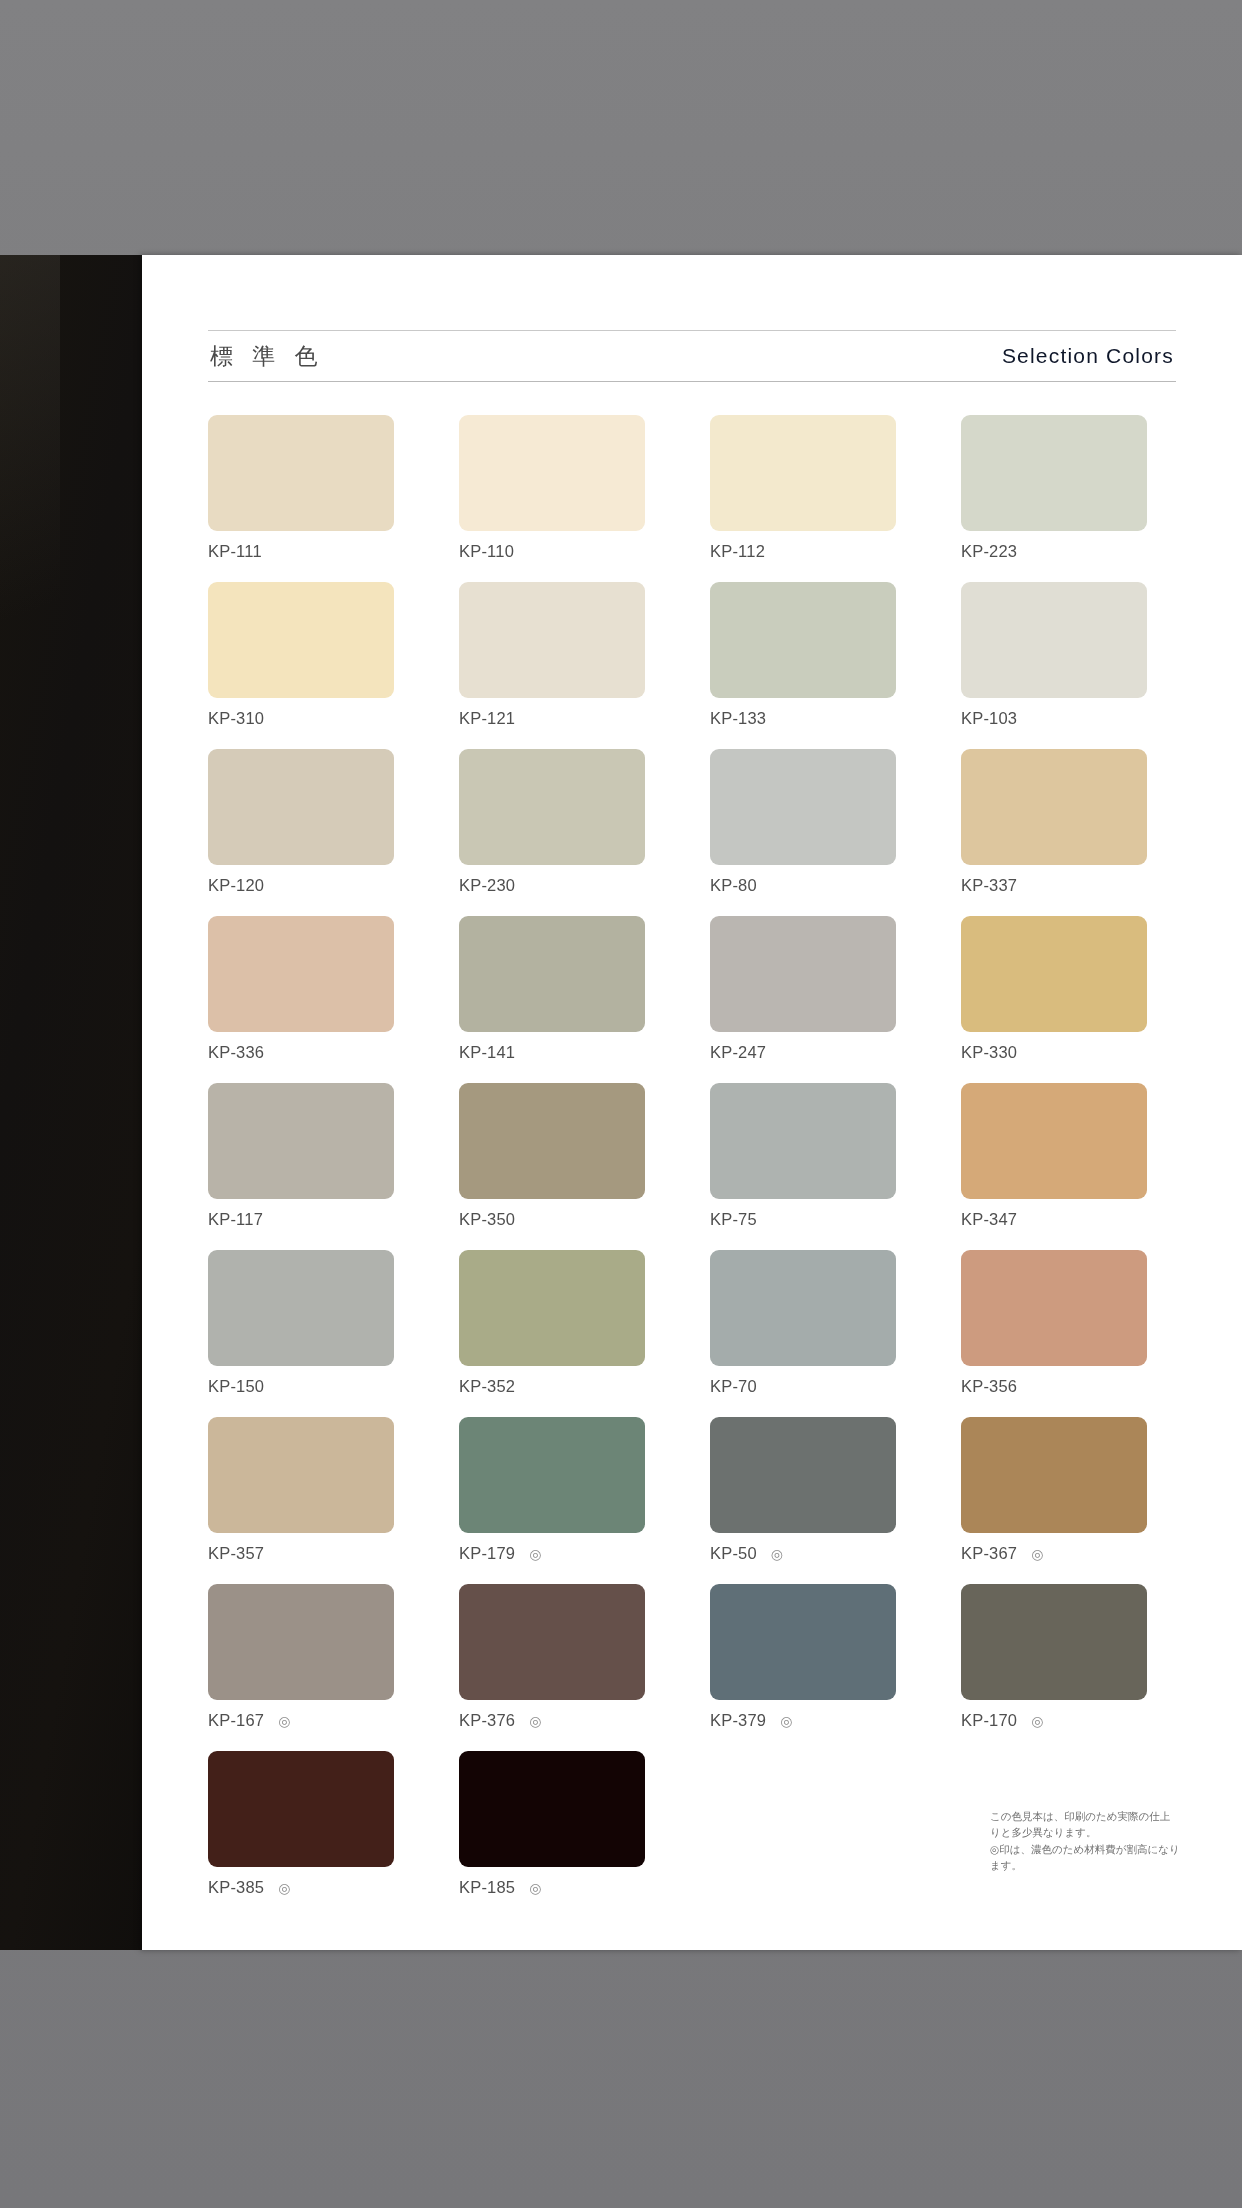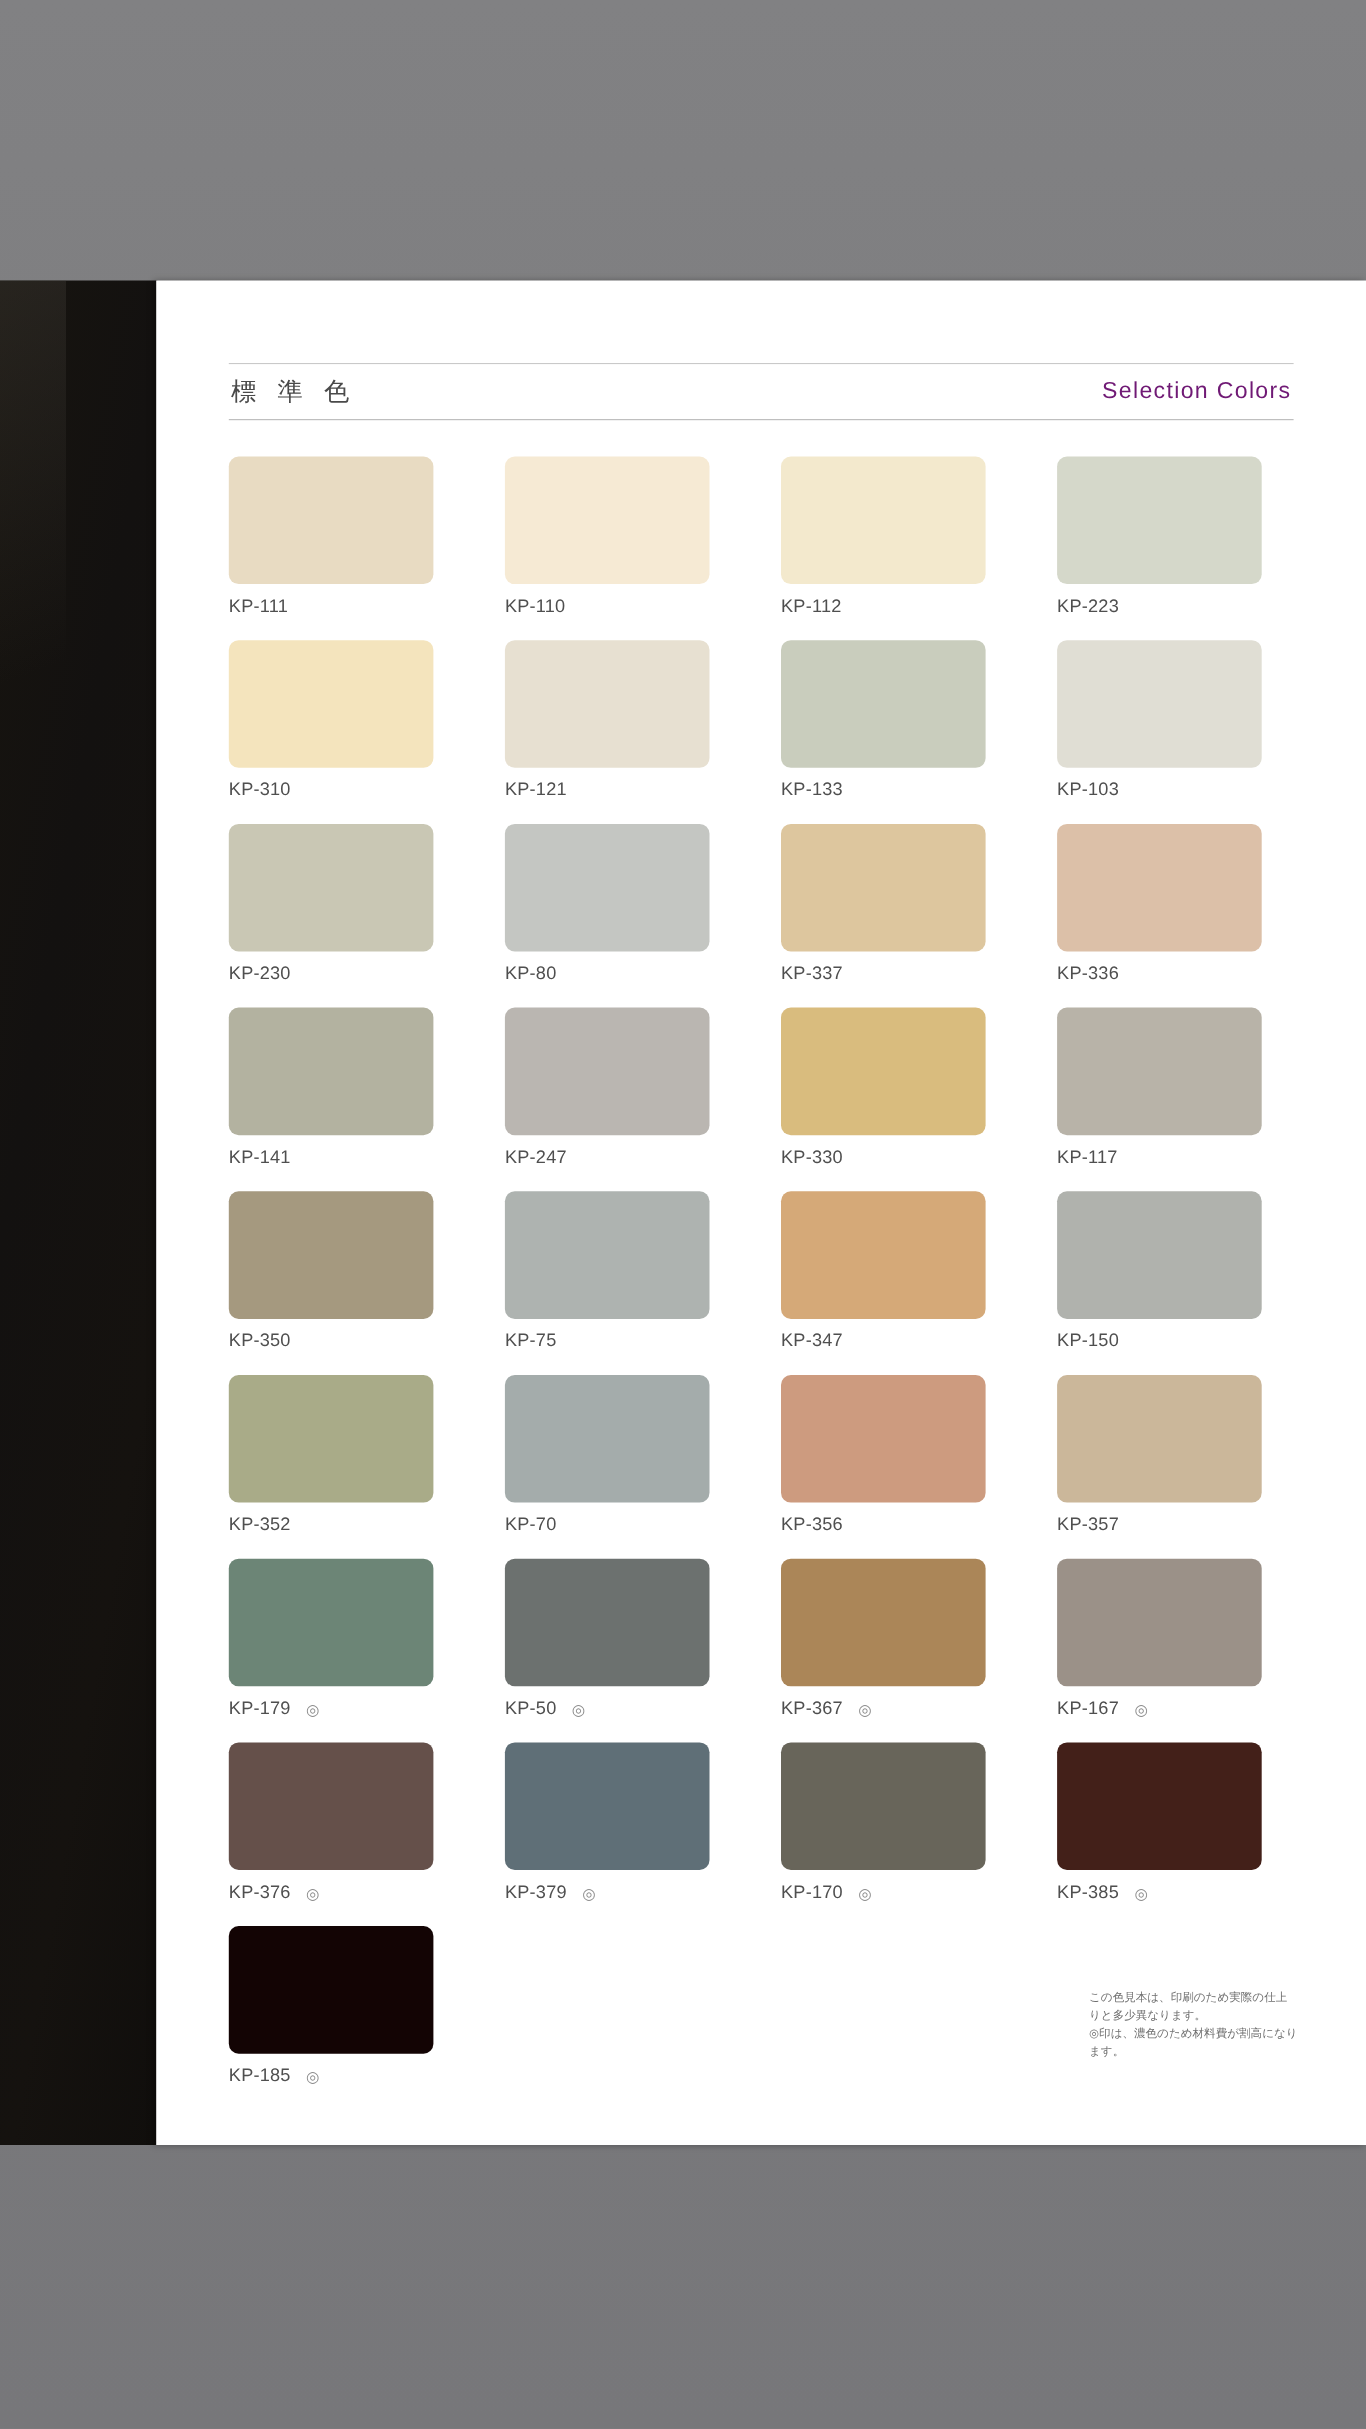--- a/index.html
+++ b/index.html
@@ -69,21 +69,21 @@
     font-family: "DejaVu Sans", "Liberation Sans", sans-serif;
     font-size: 23px;
     letter-spacing: 6px;
     color: #4a4a4a;
     font-weight: 400;
     padding-left: 2px;
   }
   .head-en {
     font-size: 21px;
     letter-spacing: 1.2px;
-    color: #701a75;
+    color: #0f172a;
     font-weight: 400;
     padding-right: 2px;
   }
 
   
   #grid {
     position: absolute;
     left: 66px;
     top: 160px;
     width: 968px;
@@ -186,20 +186,26 @@
           <span>KP-133</span>
         </div>
       </div>
       <div class="cell">
         <div class="swatch" style="background: rgb(224, 222, 212);"></div>
         <div class="cap">
           <span>KP-103</span>
         </div>
       </div>
       <div class="cell">
+        <div class="swatch" style="background: rgb(213, 203, 184);"></div>
+        <div class="cap">
+          <span>KP-120</span>
+        </div>
+      </div>
+      <div class="cell">
         <div class="swatch" style="background: rgb(201, 199, 180);"></div>
         <div class="cap">
           <span>KP-230</span>
         </div>
       </div>
       <div class="cell">
         <div class="swatch" style="background: rgb(196, 198, 194);"></div>
         <div class="cap">
           <span>KP-80</span>
         </div>

